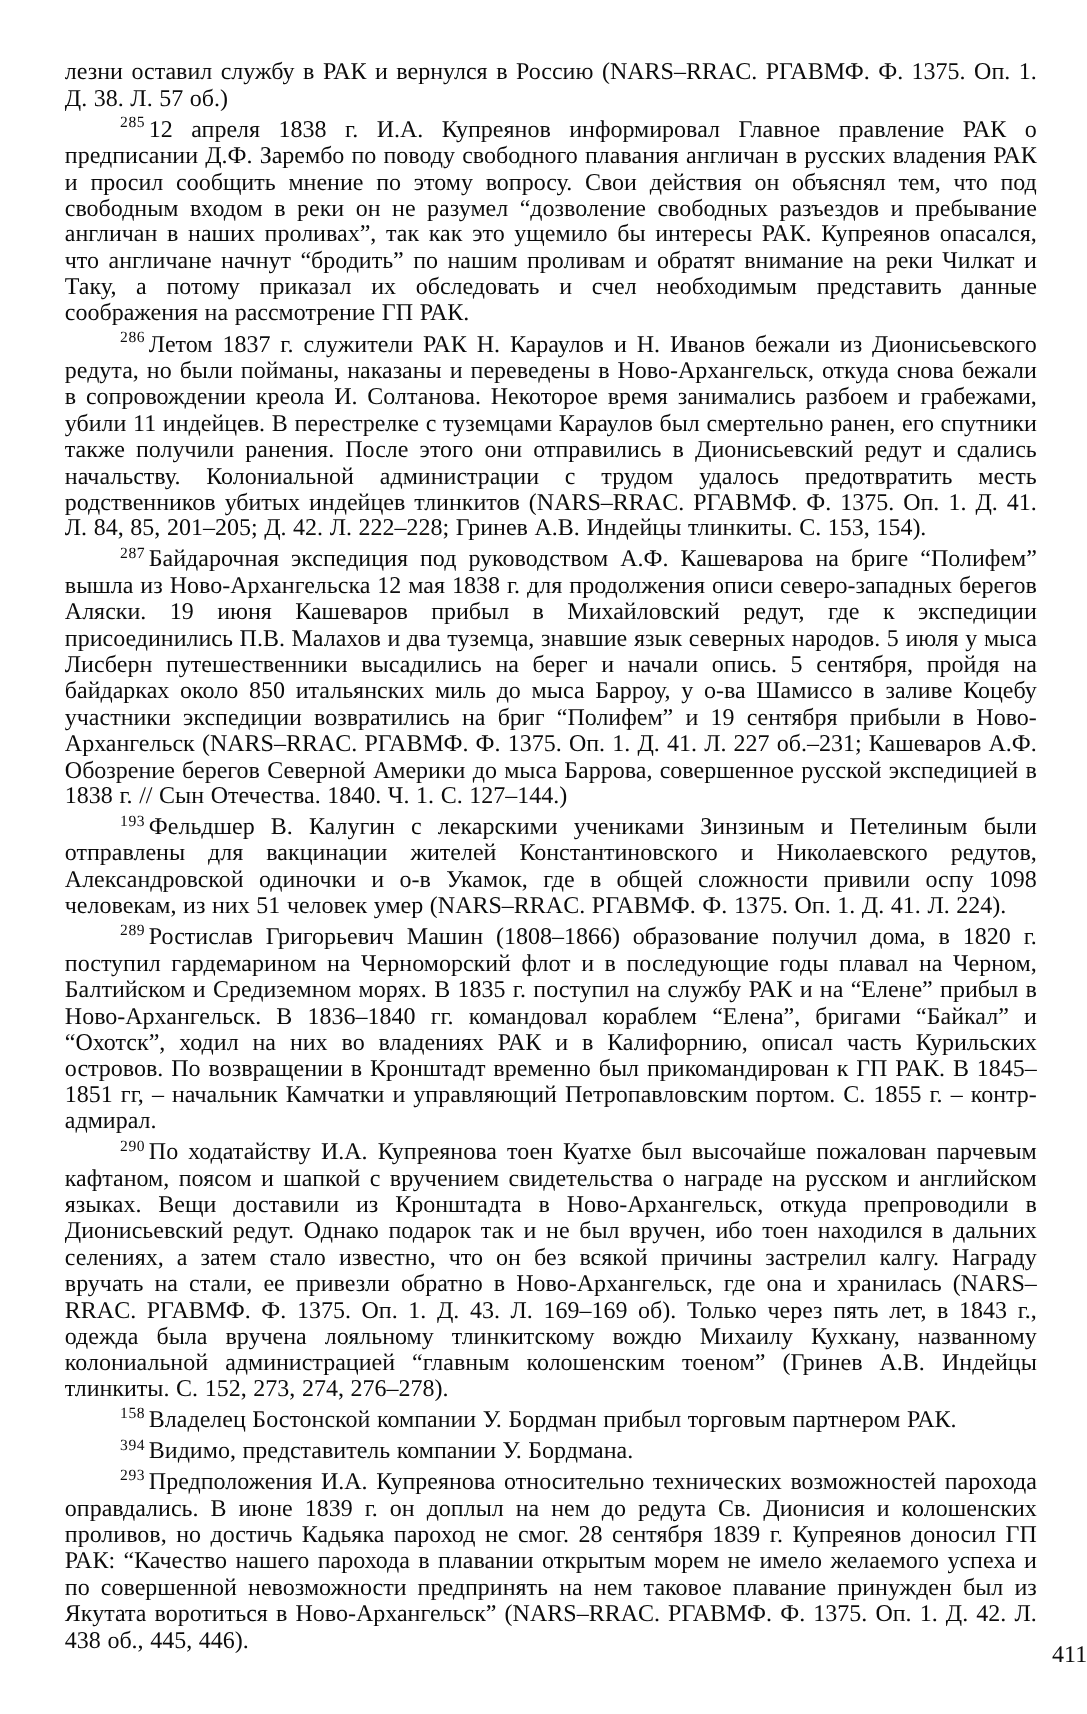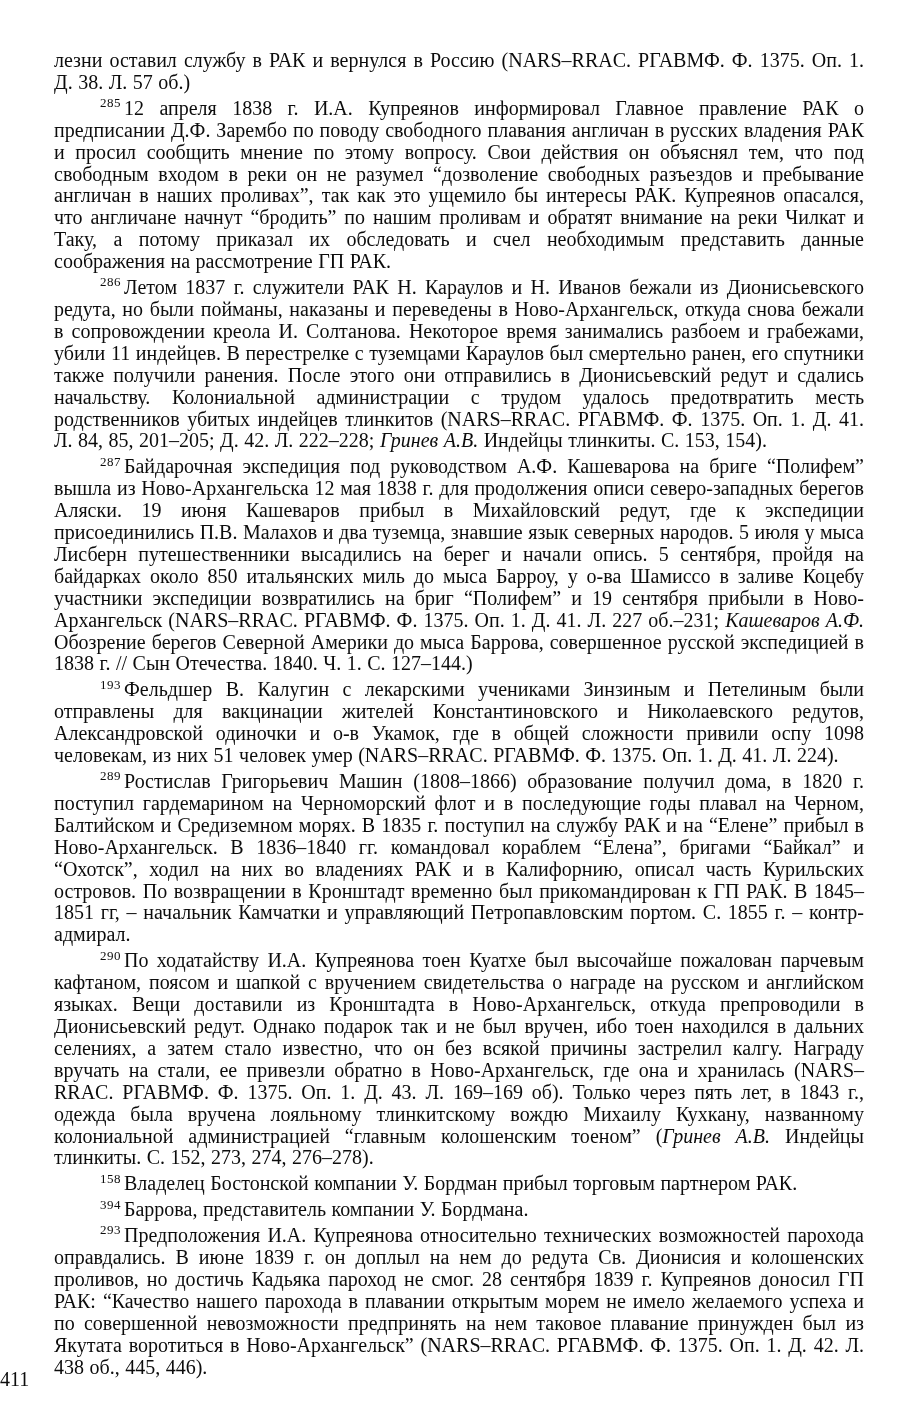--- a/index.html
+++ b/index.html
@@ -32,43 +32,42 @@
     text-indent: 46px;
   }
   sup.fn {
     font-size: 13px;
     line-height: 0;
     vertical-align: super;
     letter-spacing: 0.5px;
     padding-right: 3px;
   }
   .italic {
-    font-style: italic;
   }
   .page-number {
     position: absolute;
     top: 1368px;
     left: 0;
     width: 906px;
-    text-align: left;
+    text-align: right;
     font-size: 20px;
     color: #0c0c0c;
   }
 </style>
 </head>
 <body>
 
 <div class="page">
   <div id="notes-container">
       <p class="para"><span class="">лезни оставил службу в РАК и вернулся в Россию (NARS–RRAC. РГАВМФ. Ф. 1375. Оп. 1. Д. 38. Л. 57 об.)</span></p>
       <p class="para indent"><sup class="fn">285</sup><span class="">12 апреля 1838 г. И.А. Купреянов информировал Главное правление РАК о предписании Д.Ф. Зарембо по поводу свободного плавания англичан в русских владения РАК и просил сообщить мнение по этому вопросу. Свои действия он объяснял тем, что под свободным входом в реки он не разумел “дозволение свободных разъездов и пребывание англичан в наших проливах”, так как это ущемило бы интересы РАК. Купреянов опасался, что англичане начнут “бродить” по нашим проливам и обратят внимание на реки Чилкат и Таку, а потому приказал их обследовать и счел необходимым представить данные соображения на рассмотрение ГП РАК.</span></p>
       <p class="para indent"><sup class="fn">286</sup><span class="">Летом 1837 г. служители РАК Н. Караулов и Н. Иванов бежали из Дионисьевского редута, но были пойманы, наказаны и переведены в Ново-Архангельск, откуда снова бежали в сопровождении креола И. Солтанова. Некоторое время занимались разбоем и грабежами, убили 11 индейцев. В перестрелке с туземцами Караулов был  смертельно ранен, его спутники также получили ранения. После этого они отправились в Дионисьевский редут и сдались начальству. Колониальной администрации с трудом удалось предотвратить месть родственников убитых индейцев тлинкитов (NARS–RRAC. РГАВМФ. Ф. 1375. Оп. 1. Д. 41. Л. 84, 85, 201–205; Д. 42. Л. 222–228; </span><span class="italic">Гринев А.В.</span><span class=""> Индейцы тлинкиты. С. 153, 154).</span></p>
       <p class="para indent"><sup class="fn">287</sup><span class="">Байдарочная экспедиция под руководством А.Ф. Кашеварова на бриге “Полифем” вышла из Ново-Архангельска 12 мая 1838 г. для продолжения описи северо-западных берегов Аляски. 19 июня Кашеваров прибыл в Михайловский редут, где к экспедиции присоединились П.В. Малахов и два туземца, знавшие язык северных народов. 5 июля у мыса Лисберн путешественники высадились на берег и начали опись. 5 сентября, пройдя на байдарках около 850 итальянских миль до мыса Барроу, у о-ва Шамиссо в заливе Коцебу участники экспедиции возвратились на бриг “Полифем” и 19 сентября прибыли в Ново-Архангельск (NARS–RRAC. РГАВМФ. Ф. 1375. Оп. 1. Д. 41. Л. 227 об.–231; </span><span class="italic">Кашеваров А.Ф.</span><span class=""> Обозрение берегов Северной Америки до мыса Баррова, совершенное русской экспедицией в 1838 г. // Сын Отечества. 1840. Ч. 1. С. 127–144.)</span></p>
       <p class="para indent"><sup class="fn">193</sup><span class="">Фельдшер В. Калугин с лекарскими учениками Зинзиным и Петелиным были отправлены для вакцинации жителей Константиновского и Николаевского редутов, Александровской одиночки и о-в Укамок, где в общей сложности привили оспу 1098 человекам, из них 51 человек умер (NARS–RRAC. РГАВМФ. Ф. 1375. Оп. 1. Д. 41. Л. 224).</span></p>
       <p class="para indent"><sup class="fn">289</sup><span class="">Ростислав Григорьевич Машин (1808–1866) образование получил дома, в 1820 г. поступил гардемарином на Черноморский флот и в последующие годы плавал на  Черном, Балтийском и Средиземном морях. В 1835 г. поступил на службу РАК и на “Елене” прибыл в Ново-Архангельск. В 1836–1840 гг. командовал кораблем “Елена”, бригами “Байкал” и “Охотск”, ходил на них во владениях РАК и в Калифорнию, описал часть Курильских островов. По возвращении в Кронштадт временно был прикомандирован к ГП РАК. В 1845–1851 гг, – начальник Камчатки и управляющий Петропавловским портом. С. 1855 г. – контр-адмирал.</span></p>
       <p class="para indent"><sup class="fn">290</sup><span class="">По ходатайству И.А. Купреянова тоен Куатхе был высочайше пожалован парчевым кафтаном, поясом и шапкой с вручением свидетельства о награде на русском и английском языках. Вещи доставили из Кронштадта в Ново-Архангельск, откуда препроводили в Дионисьевский редут. Однако подарок так и не был вручен, ибо тоен находился в дальних селениях, а затем стало известно, что он без всякой причины застрелил калгу. Награду вручать на стали, ее привезли обратно в Ново-Архангельск, где она и хранилась (NARS–RRAC. РГАВМФ. Ф. 1375. Оп. 1. Д. 43. Л. 169–169 об). Только через пять лет, в 1843 г., одежда была вручена лояльному тлинкитскому вождю Михаилу Кухкану, названному колониальной администрацией “главным колошенским тоеном” (</span><span class="italic">Гринев А.В.</span><span class=""> Индейцы тлинкиты. С. 152, 273, 274, 276–278).</span></p>
       <p class="para indent"><sup class="fn">158</sup><span class="">Владелец Бостонской компании У. Бордман прибыл торговым партнером РАК.</span></p>
-      <p class="para indent"><sup class="fn">394</sup><span class="">Баррова, представитель компании У. Бордмана.</span></p>
+      <p class="para indent"><sup class="fn">394</sup><span class="">Видимо, представитель компании У. Бордмана.</span></p>
       <p class="para indent"><sup class="fn">293</sup><span class="">Предположения И.А. Купреянова относительно технических возможностей парохода оправдались. В июне 1839 г. он доплыл на нем до редута Св. Дионисия и колошенских проливов, но достичь Кадьяка пароход не смог. 28 сентября 1839 г. Купреянов доносил ГП РАК: “Качество нашего парохода в плавании открытым морем не имело желаемого успеха и по совершенной невозможности предпринять на нем таковое плавание принужден был из Якутата воротиться в Ново-Архангельск” (NARS–RRAC. РГАВМФ. Ф. 1375. Оп. 1. Д. 42. Л. 438 об., 445, 446).</span></p>
     </div>
 </div>
 
 <div class="page-number">411</div>
 
 </body></html>

